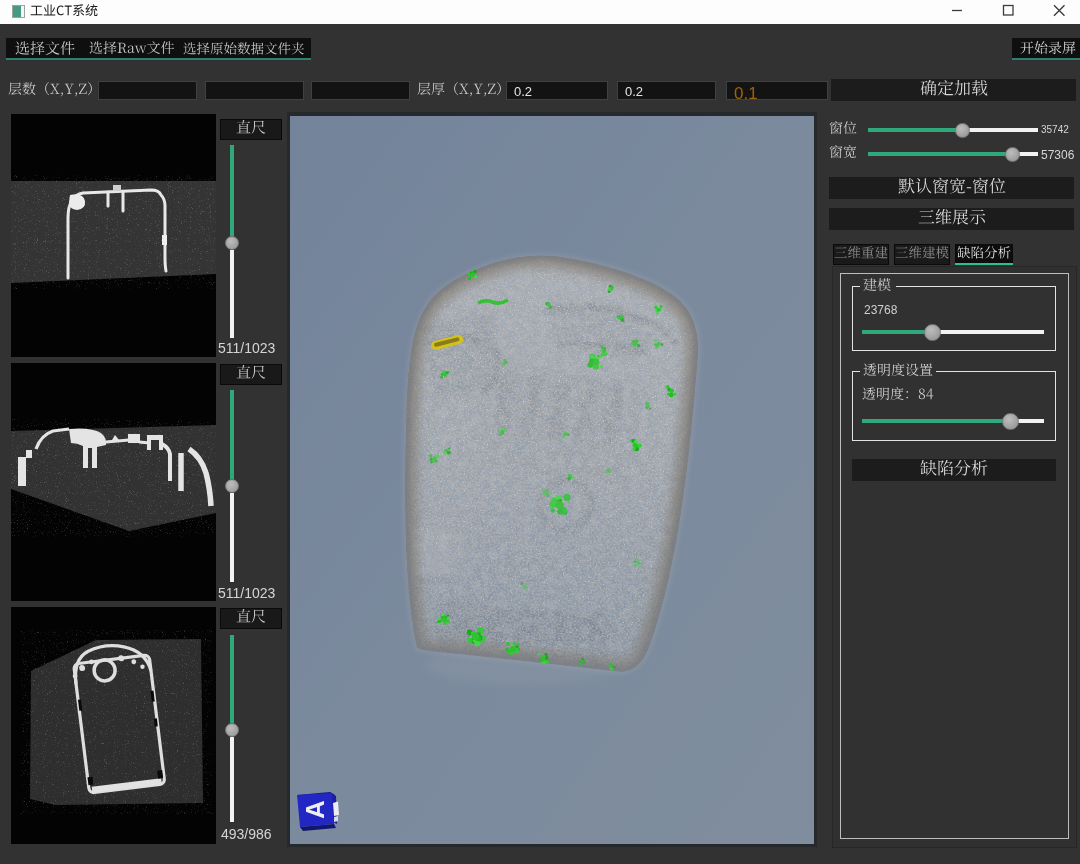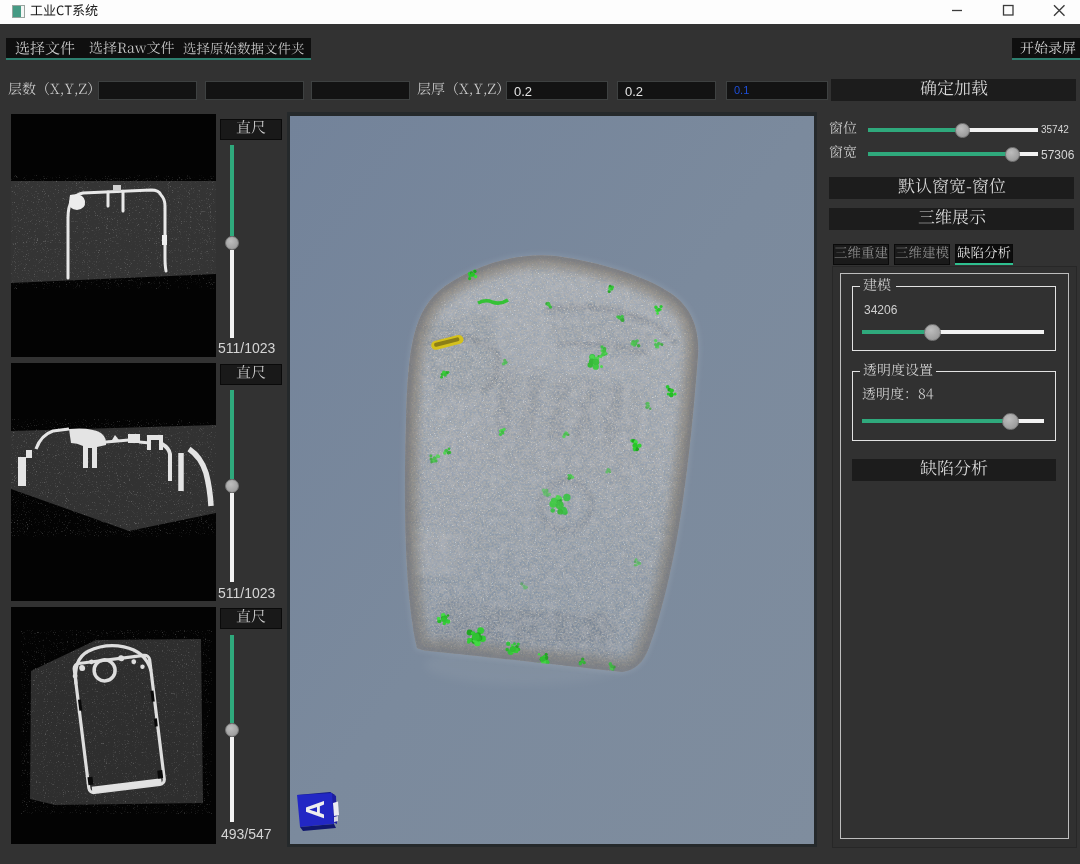--- a/index.html
+++ b/index.html
@@ -51,21 +51,21 @@
     </g>
   </svg>
 <div class="abs" style="left:98px;top:80.5px;width:99px;height:19px;background:#131313;border:1px solid #3e4141;box-sizing:border-box"></div>
 <div class="abs" style="left:205px;top:80.5px;width:99px;height:19px;background:#131313;border:1px solid #3e4141;box-sizing:border-box"></div>
 <div class="abs" style="left:311px;top:80.5px;width:99px;height:19px;background:#131313;border:1px solid #3e4141;box-sizing:border-box"></div>
 <div class="abs" style="left:506px;top:80.5px;width:102px;height:19px;background:#131313;border:1px solid #3e4141;box-sizing:border-box"></div>
 <div class="num" style="left:514px;top:83.5px;font-size:13px;color:#e4e4e4">0.2</div>
 <div class="abs" style="left:617px;top:80.5px;width:99px;height:19px;background:#131313;border:1px solid #3e4141;box-sizing:border-box"></div>
 <div class="num" style="left:625px;top:83.5px;font-size:13px;color:#e4e4e4">0.2</div>
 <div class="abs" style="left:726px;top:80.5px;width:102px;height:19px;background:#131313;border:1px solid #3e4141;box-sizing:border-box"></div>
-<div class="num" style="left:734px;top:83.5px;font-size:11px;color:#1d4ed8">0.1</div>
+<div class="num" style="left:734px;top:83.5px;font-size:17px;color:#a16207">0.1</div>
 <div class="abs" style="left:831px;top:79px;width:245px;height:22px;background:#1c1c1c"></div>
 <svg style="position:absolute;left:919.5px;top:80.5px;overflow:visible" width="68" height="21">
     <g transform="translate(0,13.26) scale(0.017000,-0.017000)">
       <path d="M187 104V414H316V104ZM364 795 318 738H44L52 708H178C153 537 108 361 31 227L47 215C77 254 103 295 126 338V-41H136C166 -41 187 -25 187 -20V74H316V5H325C346 5 376 18 377 24V402C397 406 413 414 420 422L341 482L306 443H199L178 452C209 532 232 618 247 708H423C437 708 446 713 449 724C417 755 364 795 364 795ZM715 215V369H858V215ZM643 805 542 840C506 707 442 583 376 505L390 495C414 513 438 535 461 559V343C461 196 449 50 349 -68L363 -79C457 -5 496 90 512 185H655V-48H664C694 -48 715 -34 715 -28V185H858V16C858 5 854 2 840 2C811 2 761 6 761 7V-8C792 -13 813 -21 821 -31C830 -42 834 -56 834 -73C907 -68 922 -40 922 10V528C937 531 953 538 960 546L886 607L859 569H688C734 603 782 660 814 696C834 698 845 699 853 706L777 777L734 734H581L605 787C627 786 639 794 643 805ZM655 215H516C521 259 522 303 522 344V369H655ZM715 399V539H858V399ZM655 399H522V539H655ZM488 590C516 624 542 662 565 704H734C717 662 691 605 666 569H534Z M1437 839 1427 832C1463 801 1498 746 1504 701C1573 650 1636 794 1437 839ZM1169 733 1152 732C1157 668 1118 611 1078 590C1056 577 1042 556 1050 533C1062 507 1100 506 1126 524C1156 544 1183 586 1183 651H1837C1826 617 1810 574 1798 547L1810 540C1846 565 1895 607 1920 639C1940 641 1951 642 1959 648L1879 725L1835 681H1180C1178 697 1175 715 1169 733ZM1758 564 1712 509H1159L1167 479H1466V34C1381 60 1321 111 1277 207C1294 250 1306 294 1315 337C1336 338 1348 345 1352 359L1249 381C1229 223 1170 42 1035 -67L1046 -78C1155 -14 1223 81 1266 181C1347 -16 1474 -58 1704 -58C1759 -58 1874 -58 1923 -58C1924 -31 1938 -10 1964 -5V10C1900 8 1767 8 1710 8C1642 8 1583 11 1532 19V265H1814C1828 265 1838 270 1841 281C1807 312 1753 353 1753 353L1707 294H1532V479H1819C1833 479 1843 484 1846 495C1812 525 1758 564 1758 564Z M2591 668V-54H2603C2632 -54 2655 -37 2655 -29V44H2840V-41H2849C2873 -41 2904 -23 2905 -16V624C2927 628 2945 636 2952 645L2867 712L2829 668H2660L2591 701ZM2840 73H2655V638H2840ZM2217 835C2217 766 2217 695 2215 622H2051L2060 592H2215C2206 363 2172 128 2027 -61L2043 -76C2229 111 2270 360 2280 592H2424C2417 276 2402 73 2365 38C2355 28 2347 25 2327 25C2305 25 2238 32 2197 36L2196 18C2235 12 2274 1 2289 -10C2301 -21 2305 -39 2305 -60C2349 -60 2389 -46 2417 -14C2462 39 2482 239 2490 583C2511 586 2524 591 2531 600L2453 665L2415 622H2282C2284 682 2284 740 2285 796C2310 800 2318 810 2321 824Z M3735 819 3725 810C3768 776 3828 716 3848 671C3916 637 3949 766 3735 819ZM3331 509 3244 543C3233 514 3215 472 3196 429H3056L3064 399H3182C3162 356 3140 313 3123 281C3110 276 3095 270 3086 264L3145 213L3172 239H3298V135C3192 123 3103 113 3053 110L3090 22C3099 24 3110 32 3114 44L3298 84V-79H3308C3339 -79 3359 -64 3359 -60V99L3565 149L3562 166L3359 142V239H3534C3548 239 3557 244 3560 255C3530 283 3483 320 3483 320L3441 269H3359V342C3383 346 3391 355 3394 369L3302 380V269H3181C3202 307 3226 354 3247 399H3533C3547 399 3556 404 3558 415C3527 444 3479 481 3479 481L3436 429H3262L3290 494C3313 490 3326 499 3331 509ZM3874 635 3828 576H3668C3665 645 3664 716 3665 789C3689 791 3698 801 3702 813L3602 833C3602 743 3604 657 3608 576H3330V681H3515C3528 681 3538 686 3541 697C3512 727 3463 765 3463 765L3422 711H3330V799C3355 803 3365 812 3367 826L3269 837V711H3084L3092 681H3269V576H3036L3045 546H3610C3621 389 3645 253 3692 147C3629 63 3547 -9 3446 -62L3456 -76C3562 -32 3647 30 3715 101C3748 43 3790 -4 3844 -39C3888 -70 3944 -93 3963 -63C3971 -52 3967 -39 3939 -6L3954 142L3941 144C3930 102 3913 55 3902 30C3894 11 3888 10 3872 22C3824 52 3787 95 3758 149C3828 236 3876 334 3908 430C3935 429 3944 434 3949 445L3849 480C3826 386 3788 291 3733 204C3695 299 3677 417 3670 546H3934C3947 546 3957 551 3960 562C3927 593 3874 635 3874 635Z" fill="#d9d9d9"></path>
     </g>
   </svg>
 <svg class="abs" style="left:11px;top:114px" width="205" height="243" viewBox="0 0 205 243">
     <rect width="205" height="243" fill="#030303"></rect>
     <filter id="gn1" x="-5%" y="-5%" width="110%" height="110%">
 <feTurbulence type="fractalNoise" baseFrequency="0.9" numOctaves="3" seed="11" stitchTiles="stitch"></feTurbulence>
@@ -155,21 +155,21 @@
 <div class="num" style="left:218px;top:585px;font-size:14px">511/1023</div>
 <div class="abs" style="left:220px;top:607.5px;width:62px;height:21px;background:#191919;border:1px solid #0a0a0a;box-sizing:border-box"></div>
 <svg style="position:absolute;left:236.0px;top:610.0px;overflow:visible" width="30" height="19">
     <g transform="translate(0,11.70) scale(0.015000,-0.015000)">
       <path d="M846 750 795 686H506L537 805C558 807 570 815 573 830L464 846L444 686H64L73 657H440L424 553H298L221 586V-9H46L55 -39H940C954 -39 964 -34 967 -23C931 10 872 55 872 55L821 -9H785V514C810 517 823 522 830 532L742 598L707 553H467L498 657H916C930 657 940 662 943 673C906 706 846 750 846 750ZM286 -9V101H718V-9ZM286 131V243H718V131ZM286 272V385H718V272ZM286 414V523H718V414Z M1204 770V525C1204 320 1181 108 1036 -64L1050 -75C1220 67 1259 266 1267 438H1481C1513 260 1600 57 1882 -73C1890 -36 1914 -24 1950 -20L1952 -8C1652 105 1540 274 1501 438H1746V379H1756C1778 379 1811 394 1812 400V719C1832 723 1848 730 1855 738L1773 801L1736 760H1282L1204 794ZM1746 731V468H1268L1269 525V731Z" fill="#cfcfcf"></path>
     </g>
   </svg>
 <div class="abs" style="left:229.5px;top:635px;width:4px;height:88px;background:#2fa97c"></div>
 <div class="abs" style="left:229.5px;top:737px;width:4px;height:85px;background:#f2f2f2"></div>
 <div class="abs" style="left:224.5px;top:723px;width:14px;height:14px;border-radius:50%;background:radial-gradient(circle at 40% 35%,#bdbdbd,#939393);border:1px solid #787878;box-sizing:border-box"></div>
-<div class="num" style="left:221px;top:826px;font-size:14px">493/547</div>
+<div class="num" style="left:221px;top:826px;font-size:14px">493/986</div>
 <div class="abs" style="left:287px;top:112px;width:530px;height:735px;background:#25292b"></div>
 <svg class="abs" style="left:290px;top:116px" width="524" height="728" viewBox="0 0 524 728">
 <defs>
 <linearGradient id="bodyg" x1="0" y1="0" x2="0" y2="1">
 <stop offset="0" stop-color="#b7bec7" stop-opacity="0.62"></stop>
 <stop offset="0.5" stop-color="#afb7c1" stop-opacity="0.5"></stop>
 <stop offset="1" stop-color="#9eaab6" stop-opacity="0.3"></stop>
 </linearGradient>
 <linearGradient id="fadeg" x1="0" y1="0" x2="0" y2="1">
 <stop offset="0.45" stop-color="#7b8a9d" stop-opacity="0"></stop>
@@ -631,21 +631,21 @@
 <div class="abs" style="left:955px;top:263px;width:58px;height:2px;background:#2fbf8f"></div>
 <div class="abs" style="left:832px;top:266px;width:245px;height:582px;background:#303030;border:1px solid #272727;box-sizing:border-box"></div>
 <div class="abs" style="left:840px;top:273px;width:229px;height:566px;background:#313131;border:1px solid #bdbdbd;box-sizing:border-box"></div>
 <div class="abs" style="left:852px;top:286px;width:204px;height:65px;border:1px solid #e2e2e2;box-sizing:border-box"></div>
 <div class="abs" style="left:860px;top:284px;width:36px;height:6px;background:#313131"></div>
 <svg style="position:absolute;left:863.0px;top:279.0px;overflow:visible" width="28" height="18">
     <g transform="translate(0,10.92) scale(0.014000,-0.014000)">
       <path d="M88 355 72 347C102 248 138 173 183 116C147 48 98 -12 29 -61L39 -76C116 -34 173 19 216 80C323 -27 476 -52 705 -52C757 -52 867 -52 914 -52C917 -25 931 -4 960 1V14C895 13 769 13 711 13C495 13 345 30 238 116C292 207 318 313 333 421C355 422 364 425 371 434L301 497L263 457H166C206 530 260 636 289 701C311 702 331 706 341 715L264 783L227 745H37L46 716H226C195 644 143 537 105 470C92 466 78 459 69 453L129 404L158 428H269C258 330 238 235 200 151C154 200 118 266 88 355ZM777 600H630V702H777ZM777 570V466H630V570ZM900 656 859 600H839V691C859 695 875 702 882 710L803 771L767 732H630V799C656 803 663 812 666 826L566 837V732H379L388 702H566V600H297L305 570H566V466H379L388 436H566V334H366L374 304H566V199H312L320 169H566V39H579C604 39 630 52 630 62V169H921C935 169 944 174 947 185C913 216 860 257 860 257L813 199H630V304H864C877 304 887 309 890 320C860 350 810 388 810 388L768 334H630V436H777V405H786C807 405 838 420 839 427V570H947C961 570 971 575 974 586C946 616 900 656 900 656Z M1191 837V609H1039L1047 579H1179C1154 426 1106 275 1027 158L1041 145C1105 215 1155 295 1191 383V-77H1204C1228 -77 1255 -62 1255 -53V448C1285 407 1319 352 1331 308C1389 263 1442 379 1255 469V579H1384C1397 579 1407 584 1410 595C1379 625 1330 666 1330 666L1286 609H1255V798C1281 802 1288 811 1291 826ZM1422 587V253H1431C1458 253 1485 268 1485 274V309H1604C1602 269 1600 231 1592 196H1328L1336 167H1584C1556 77 1483 1 1288 -62L1297 -78C1544 -22 1626 59 1657 167H1666C1691 77 1751 -25 1919 -75C1924 -35 1945 -22 1981 -15L1983 -4C1801 33 1719 96 1687 167H1933C1947 167 1957 171 1960 182C1928 213 1876 254 1876 254L1831 196H1664C1671 231 1674 269 1676 309H1809V268H1818C1839 268 1871 284 1872 290V547C1891 551 1906 559 1913 566L1834 626L1799 587H1491L1422 618ZM1717 833V726H1577V796C1602 800 1611 809 1614 824L1515 833V726H1359L1367 697H1515V614H1526C1550 614 1577 627 1577 634V697H1717V616H1727C1752 616 1779 630 1779 637V697H1931C1945 697 1955 702 1957 713C1927 742 1879 780 1879 780L1836 726H1779V796C1804 800 1813 809 1816 824ZM1485 432H1809V339H1485ZM1485 462V559H1809V462Z" fill="#d0d0d0"></path>
     </g>
   </svg>
-<div class="num" style="left:864px;top:303px;font-size:12px;color:#cfcfcf">34206</div>
+<div class="num" style="left:864px;top:303px;font-size:12px;color:#cfcfcf">23768</div>
 <div class="abs" style="left:862px;top:329.8px;width:64px;height:4.5px;background:#2fa97c"></div>
 <div class="abs" style="left:938px;top:329.8px;width:106px;height:4.5px;background:#f2f2f2"></div>
 <div class="abs" style="left:923.5px;top:323.5px;width:17.0px;height:17.0px;border-radius:50%;background:radial-gradient(circle at 40% 35%,#bdbdbd,#8f8f8f);border:1px solid #7a7a7a;box-sizing:border-box"></div>
 <div class="abs" style="left:852px;top:371px;width:204px;height:70px;border:1px solid #e2e2e2;box-sizing:border-box"></div>
 <div class="abs" style="left:860px;top:369px;width:76px;height:6px;background:#313131"></div>
 <svg style="position:absolute;left:863.0px;top:364.0px;overflow:visible" width="70" height="18">
     <g transform="translate(0,10.92) scale(0.014000,-0.014000)">
       <path d="M94 821 81 814C124 760 178 673 192 609C261 557 313 702 94 821ZM670 299C654 295 636 288 624 281L692 223L727 255H813C804 184 789 137 773 126C766 120 757 118 740 118C721 118 656 124 620 126L619 109C653 105 687 96 700 87C713 77 717 61 717 46C751 45 785 53 807 68C842 93 865 155 875 248C894 251 906 255 913 262L842 321L807 285H730L757 359C776 361 792 366 800 375L725 437L692 400H368L377 370H501C484 245 434 153 319 81L326 66C470 129 543 222 570 370H694ZM637 442V606H644C702 502 802 424 908 382C915 411 934 429 959 433L960 444C854 471 737 529 670 606H928C942 606 951 611 954 622C921 652 867 693 867 693L822 635H637V740C704 749 767 760 818 771C841 761 859 761 868 770L797 836C692 799 491 752 327 733L332 715C410 717 493 724 573 733V635H289L297 606H508C456 522 375 446 278 390L288 373C407 424 506 495 573 584V424H583C616 424 637 438 637 442ZM180 120C139 91 77 35 35 6L93 -68C100 -62 102 -55 98 -46C130 0 182 67 205 99C214 111 224 114 236 99C317 -24 408 -50 617 -50C727 -50 820 -50 913 -50C918 -21 934 -1 964 5V18C846 14 752 13 637 13C434 13 332 24 251 125C247 130 244 133 240 134V456C267 461 281 468 288 475L203 546L165 495H44L50 466H180Z M1837 745V545H1580V745ZM1516 774V454C1516 245 1482 70 1301 -68L1315 -80C1480 13 1544 143 1567 281H1837V28C1837 10 1831 4 1810 4C1785 4 1661 13 1661 13V-3C1714 -10 1744 -18 1761 -29C1777 -40 1784 -57 1788 -78C1890 -67 1901 -32 1901 20V732C1921 736 1938 744 1945 753L1860 816L1827 774H1591L1516 807ZM1837 516V310H1572C1578 358 1580 407 1580 455V516ZM1143 728H1331V504H1143ZM1080 758V93H1090C1122 93 1143 111 1143 116V213H1331V133H1340C1363 133 1393 150 1394 157V715C1414 720 1431 728 1437 736L1357 798L1321 758H1155L1080 789ZM1143 475H1331V243H1143Z M2449 851 2439 844C2474 814 2516 762 2531 723C2602 681 2649 817 2449 851ZM2866 770 2817 708H2217L2140 742V456C2140 276 2130 84 2034 -71L2050 -82C2195 70 2205 289 2205 457V679H2929C2942 679 2953 684 2955 695C2922 727 2866 770 2866 770ZM2708 272H2279L2288 243H2367C2402 171 2449 114 2508 69C2407 10 2282 -32 2141 -60L2147 -77C2306 -57 2441 -19 2551 39C2646 -20 2766 -55 2911 -77C2917 -44 2938 -23 2967 -17V-6C2830 5 2707 28 2607 71C2677 115 2735 170 2780 234C2806 235 2817 237 2826 246L2756 313ZM2702 243C2665 187 2615 138 2553 97C2486 134 2431 182 2392 243ZM2481 640 2382 651V541H2228L2236 511H2382V304H2394C2418 304 2445 317 2445 325V360H2660V316H2672C2697 316 2724 329 2724 337V511H2905C2919 511 2929 516 2931 527C2901 558 2851 599 2851 599L2806 541H2724V614C2748 617 2757 626 2760 640L2660 651V541H2445V614C2470 617 2479 626 2481 640ZM2660 511V390H2445V511Z M3111 833 3100 825C3149 778 3214 701 3235 642C3308 599 3348 747 3111 833ZM3233 531C3252 535 3266 542 3270 549L3205 604L3172 569H3041L3050 539H3171V100C3171 82 3166 75 3134 59L3179 -22C3187 -18 3198 -7 3204 10C3287 85 3361 159 3400 198L3393 211C3336 173 3279 136 3233 106ZM3452 783V689C3452 596 3430 493 3301 411L3311 398C3495 474 3515 601 3515 689V743H3718V509C3718 466 3727 451 3784 451H3840C3938 451 3963 464 3963 490C3963 504 3955 510 3934 516L3931 517H3921C3916 515 3909 514 3903 513C3900 513 3894 513 3890 513C3882 512 3864 512 3847 512H3802C3783 512 3781 516 3781 528V734C3799 737 3812 741 3818 748L3746 811L3709 773H3527L3452 806ZM3576 102C3490 33 3382 -22 3252 -61L3260 -77C3404 -46 3520 4 3612 69C3691 3 3791 -43 3912 -74C3921 -41 3943 -21 3975 -17L3976 -5C3854 16 3748 52 3661 106C3743 176 3804 259 3848 356C3872 358 3883 360 3891 369L3819 437L3774 395H3357L3366 366H3426C3458 256 3508 170 3576 102ZM3616 137C3541 195 3484 270 3447 366H3774C3739 279 3686 203 3616 137Z M4216 580V609H4801V567H4811C4823 567 4840 572 4851 578L4811 530H4516L4525 554C4546 556 4559 564 4562 578L4454 595L4445 530H4059L4068 500H4441L4430 426H4299L4224 459V-11H4043L4052 -40H4936C4950 -40 4959 -35 4962 -24C4927 7 4872 49 4872 49L4823 -11H4796V388C4820 391 4834 396 4841 406L4753 471L4717 426H4475L4505 500H4921C4935 500 4945 505 4948 516C4919 543 4874 576 4862 586L4865 588V745C4884 749 4901 756 4907 764L4827 825L4791 786H4223L4153 818V559H4162C4188 559 4216 574 4216 580ZM4288 -11V74H4729V-11ZM4288 104V180H4729V104ZM4288 210V285H4729V210ZM4288 314V396H4729V314ZM4582 756V639H4428V756ZM4643 756H4801V639H4643ZM4367 756V639H4216V756Z" fill="#d0d0d0"></path>
     </g>
   </svg>

